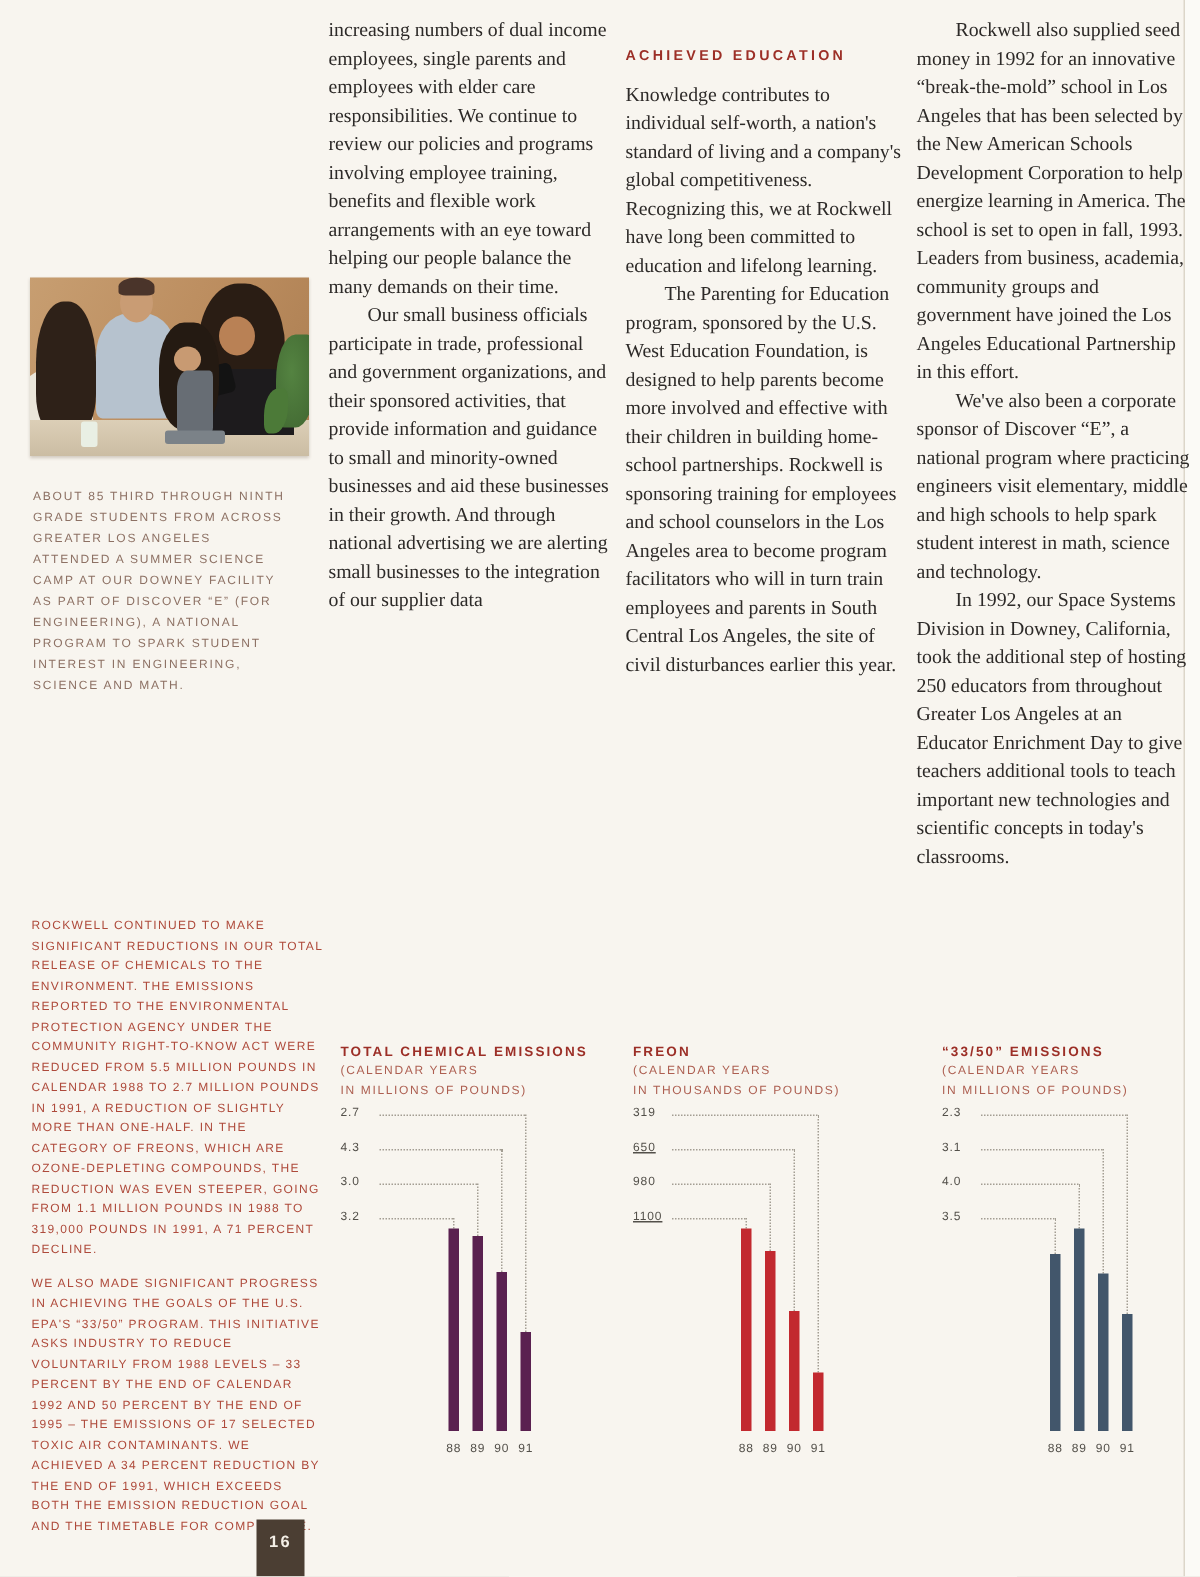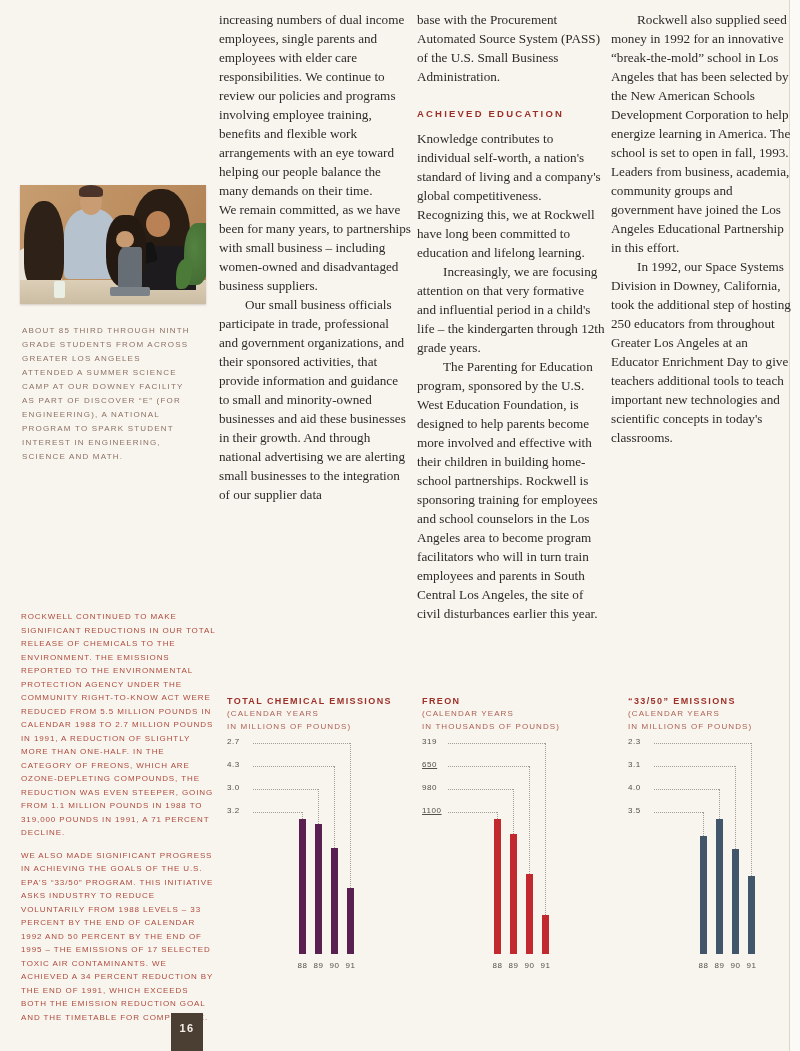--- a/index.html
+++ b/index.html
@@ -121,34 +121,32 @@
 
   <p class="caption">ABOUT 85 THIRD THROUGH NINTH GRADE STUDENTS FROM ACROSS GREATER LOS ANGELES ATTENDED A SUMMER SCIENCE CAMP AT OUR DOWNEY FACILITY AS PART OF DISCOVER “E” (FOR ENGINEERING), A NATIONAL PROGRAM TO SPARK STUDENT INTEREST IN ENGINEERING, SCIENCE AND MATH.</p>
 
   <div class="sidebar">
     <p>ROCKWELL CONTINUED TO MAKE SIGNIFICANT REDUCTIONS IN OUR TOTAL RELEASE OF CHEMICALS TO THE ENVIRONMENT. THE EMISSIONS REPORTED TO THE ENVIRONMENTAL PROTECTION AGENCY UNDER THE COMMUNITY RIGHT-TO-KNOW ACT WERE REDUCED FROM 5.5 MILLION POUNDS IN CALENDAR 1988 TO 2.7 MILLION POUNDS IN 1991, A REDUCTION OF SLIGHTLY MORE THAN ONE-HALF. IN THE CATEGORY OF FREONS, WHICH ARE OZONE-DEPLETING COMPOUNDS, THE REDUCTION WAS EVEN STEEPER, GOING FROM 1.1 MILLION POUNDS IN 1988 TO 319,000 POUNDS IN 1991, A 71 PERCENT DECLINE.</p>
     <p>WE ALSO MADE SIGNIFICANT PROGRESS IN ACHIEVING THE GOALS OF THE U.S. EPA'S “33/50” PROGRAM. THIS INITIATIVE ASKS INDUSTRY TO REDUCE VOLUNTARILY FROM 1988 LEVELS – 33 PERCENT BY THE END OF CALENDAR 1992 AND 50 PERCENT BY THE END OF 1995 – THE EMISSIONS OF 17 SELECTED TOXIC AIR CONTAMINANTS. WE ACHIEVED A 34 PERCENT REDUCTION BY THE END OF 1991, WHICH EXCEEDS BOTH THE EMISSION REDUCTION GOAL AND THE TIMETABLE FOR COMPLIANCE.</p>
   </div>
 
   <div class="col col1">
     <p>increasing numbers of dual income employees, single parents and employees with elder care responsibilities. We continue to review our policies and programs involving employee training, benefits and flexible work arrangements with an eye toward helping our people balance the many demands on their time.</p>
-    <p>We remain committed, as we have been for many years, to partnerships with small business – including women-owned and disadvantaged business suppliers.</p>
     <p class="ind">Our small business officials participate in trade, professional and government organizations, and their sponsored activities, that provide information and guidance to small and minority-owned businesses and aid these businesses in their growth. And through national advertising we are alerting small businesses to the integration of our supplier data</p>
   </div>
 
   <div class="col col2">
-    <p>base with the Procurement Automated Source System (PASS) of the U.S. Small Business Administration.</p>
     <h3 class="subhead">ACHIEVED EDUCATION</h3>
     <p>Knowledge contributes to individual self-worth, a nation's standard of living and a company's global competitiveness. Recognizing this, we at Rockwell have long been committed to education and lifelong learning.</p>
-    <p class="ind">Increasingly, we are focusing attention on that very formative and influential period in a child's life – the kindergarten through 12th grade years.</p>
     <p class="ind">The Parenting for Education program, sponsored by the U.S. West Education Foundation, is designed to help parents become more involved and effective with their children in building home-school partnerships. Rockwell is sponsoring training for employees and school counselors in the Los Angeles area to become program facilitators who will in turn train employees and parents in South Central Los Angeles, the site of civil disturbances earlier this year.</p>
   </div>
 
   <div class="col col3">
     <p class="ind">Rockwell also supplied seed money in 1992 for an innovative “break-the-mold” school in Los Angeles that has been selected by the New American Schools Development Corporation to help energize learning in America. The school is set to open in fall, 1993. Leaders from business, academia, community groups and government have joined the Los Angeles Educational Partnership in this effort.</p>
+    <p class="ind">We've also been a corporate sponsor of Discover “E”, a national program where practicing engineers visit elementary, middle and high schools to help spark student interest in math, science and technology.</p>
     <p class="ind">In 1992, our Space Systems Division in Downey, California, took the additional step of hosting 250 educators from throughout Greater Los Angeles at an Educator Enrichment Day to give teachers additional tools to teach important new technologies and scientific concepts in today's classrooms.</p>
   </div>
 
   <div class="chart chart-c1">
     <div class="chart-title">TOTAL CHEMICAL EMISSIONS</div>
     <div class="chart-sub">(CALENDAR YEARS</div>
     <div class="chart-sub">IN MILLIONS OF POUNDS)</div>
     <div class="plot">
         <div class="leader-h" style="left: 26px; top: 73px; width: 49px;"></div>
         <div class="leader-v" style="left: 75px; top: 73px; height: 7px;"></div>

